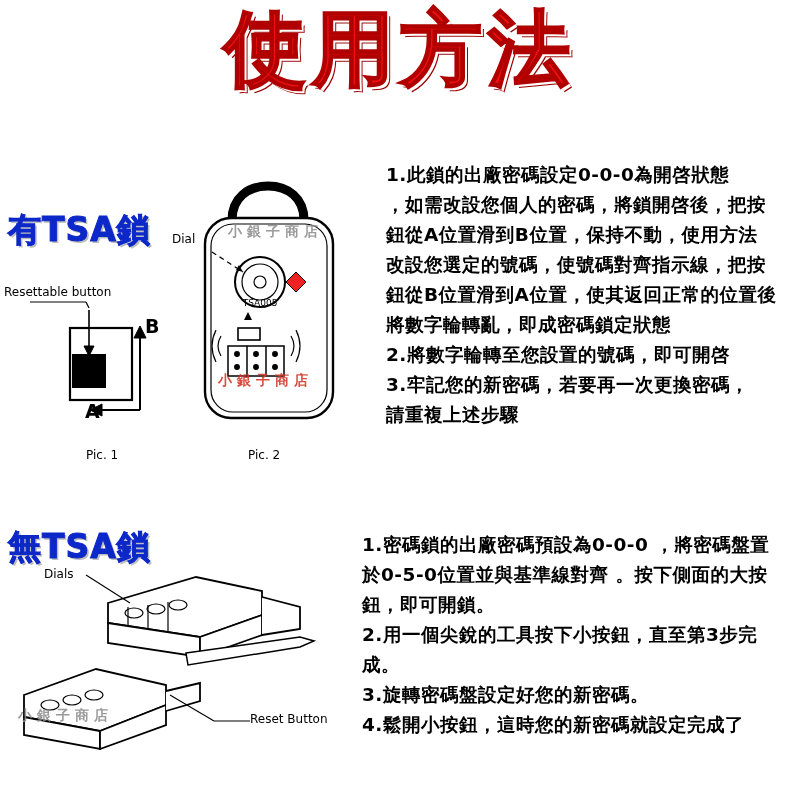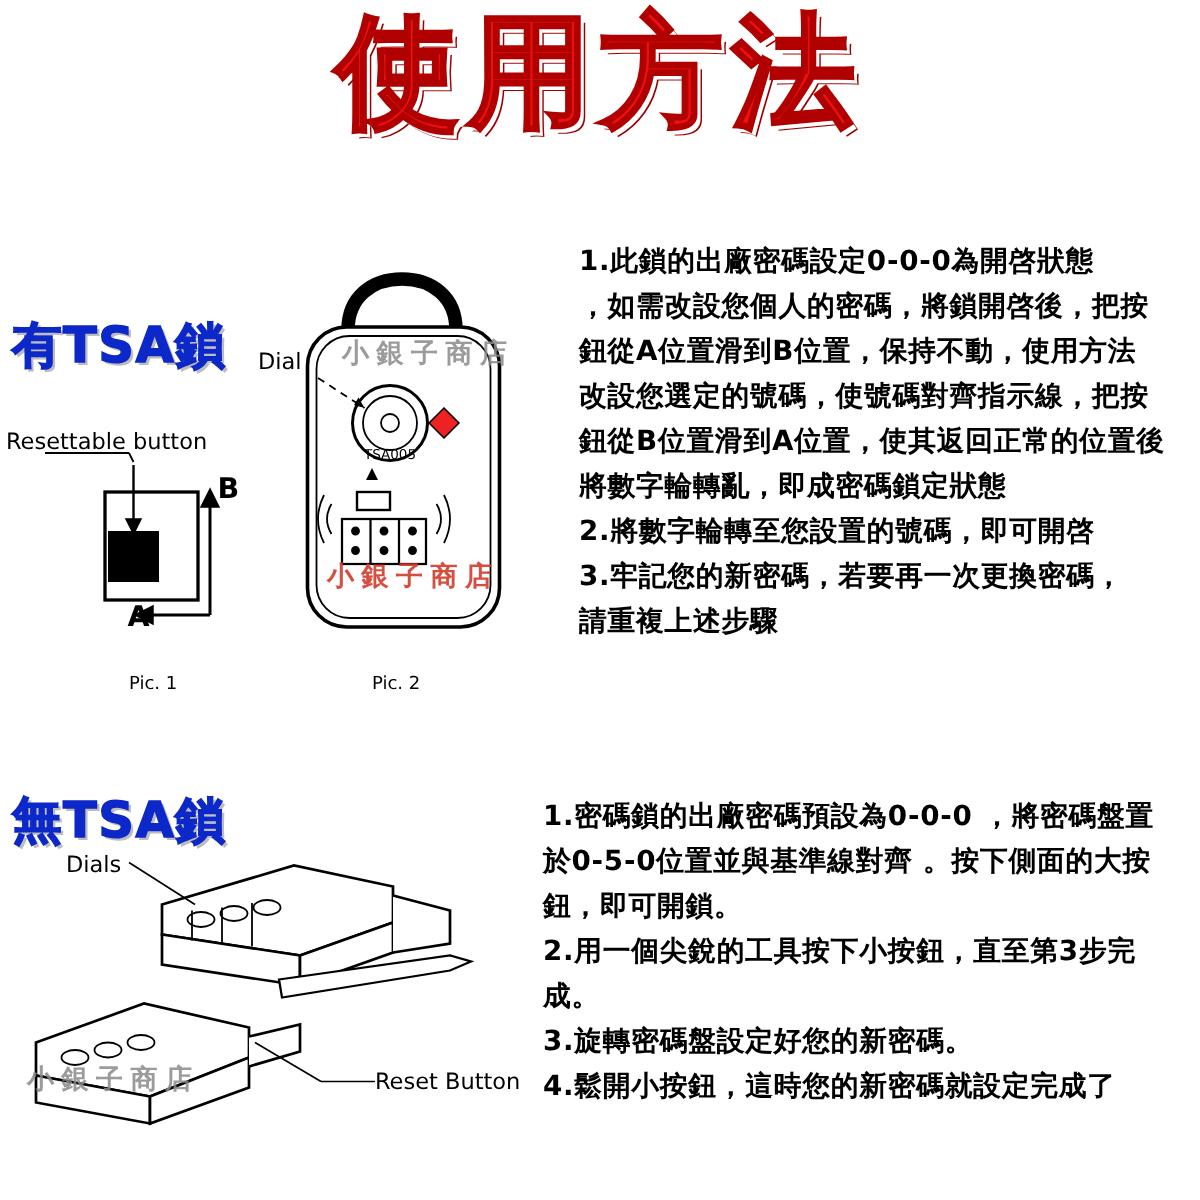--- a/index.html
+++ b/index.html
@@ -62,38 +62,38 @@
     letter-spacing: 0.5px;
   }
   #sec1-text { top: 160px; left: 386px; width: 406px; }
   #sec2-text { top: 530px; left: 362px; width: 432px; }
   .instructions p { margin: 0; }
 
   
   .watermark {
     position: absolute;
     font-family: Liberation Sans, sans-serif;
-    font-size: 18px;
+    font-size: 14px;
     font-weight: bold;
     letter-spacing: 5px;
     color: #8a8a8a;
     opacity: .85;
     white-space: nowrap;
   }
   .watermark.red { color: #d23b2c; opacity: .9; }
   #wm1 { top: 223px; left: 228px; }
   #wm2 { top: 372px; left: 218px; }
   #wm3 { top: 707px; left: 18px; }
 
   
   .diagram { position: absolute; }
   .lbl {
     position: absolute;
     font-family: "DejaVu Sans", sans-serif;
-    font-size: 15px;
+    font-size: 12px;
     color: #000;
     white-space: nowrap;
   }
   .lbl.bold { font-weight: bold; font-size: 19px; }
 
   .pic-caption {
     position: absolute;
     font-size: 12px;
     color: #000;
   }

